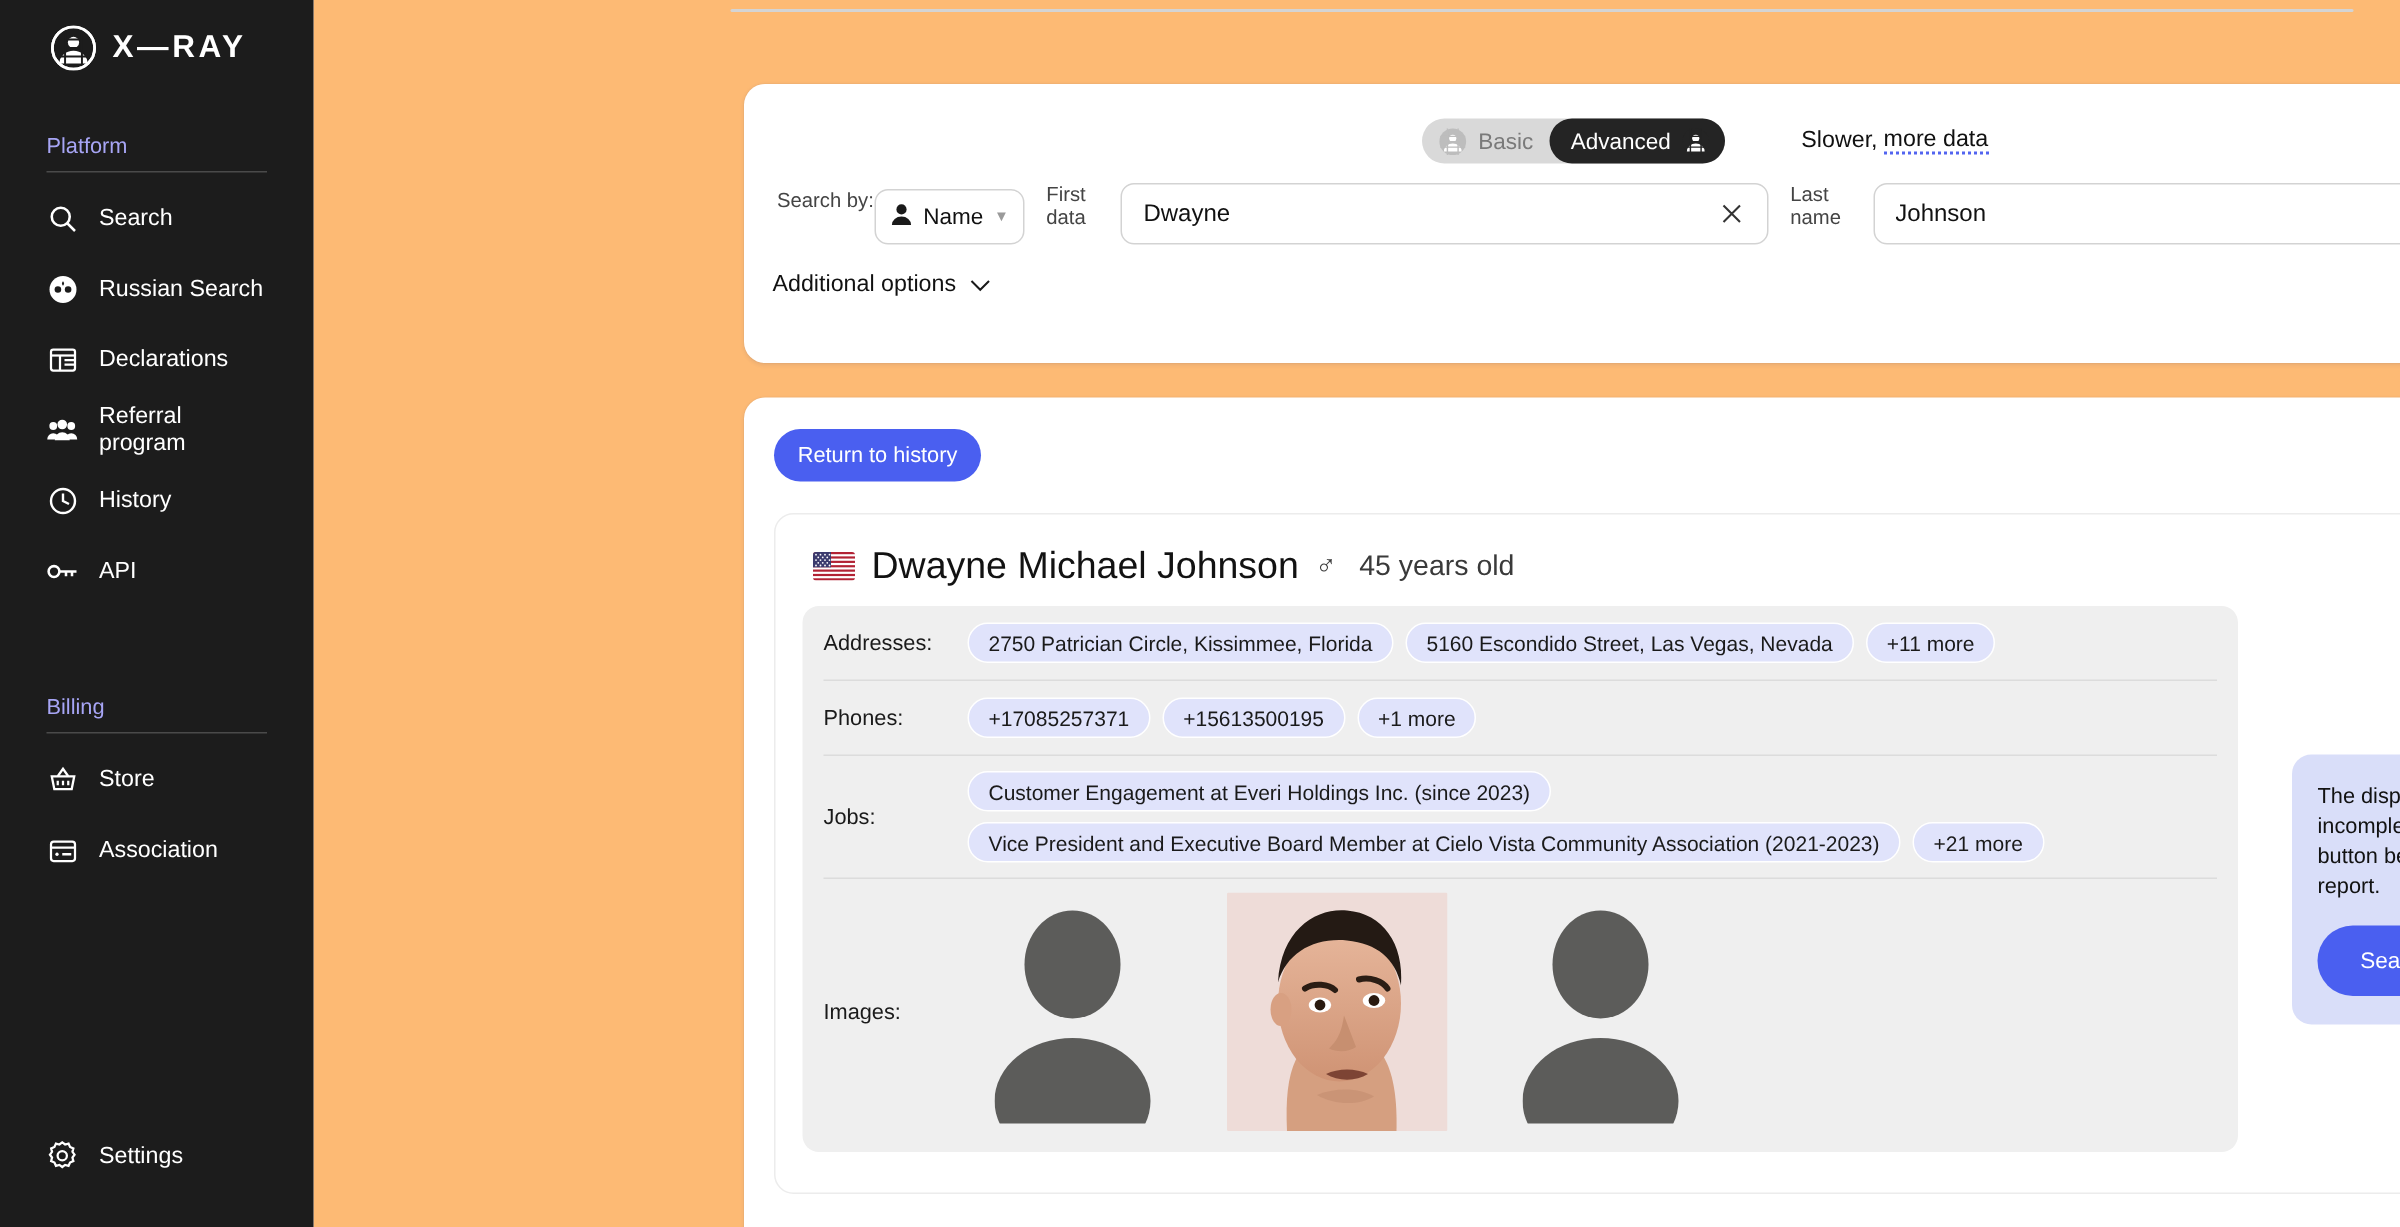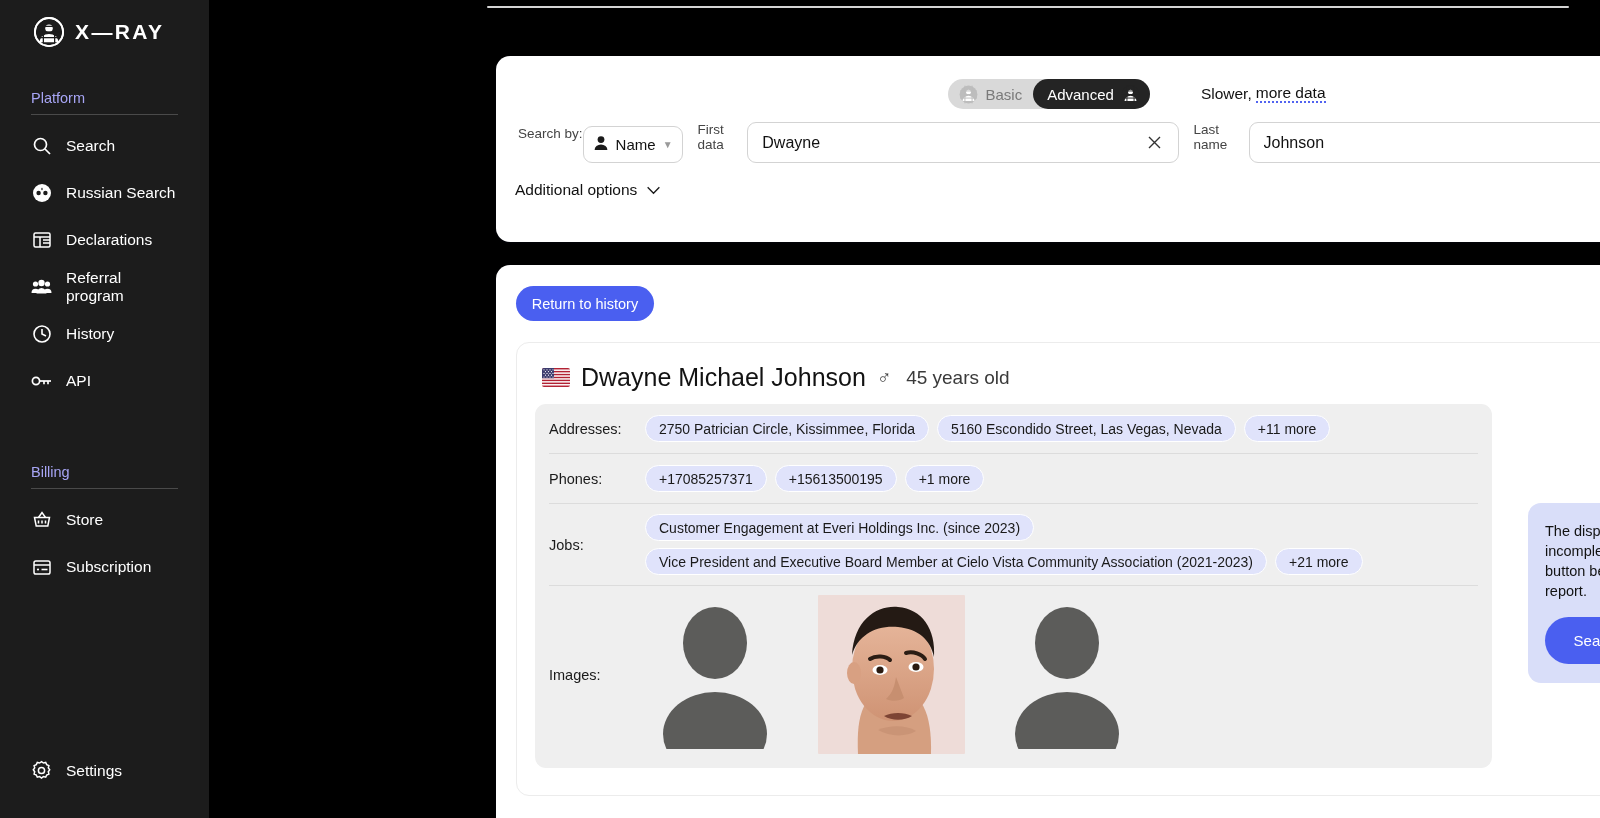--- a/index.html
+++ b/index.html
@@ -47,21 +47,21 @@
     cursor: pointer;
   }
   .nav-item .ic { width: 21px; height: 21px; flex: 0 0 21px; display: flex; align-items: center; justify-content: center; }
   .nav-item .ic svg { display: block; }
   .sidebar-spacer { flex: 1 1 auto; }
   .nav-section.bottom { padding: 0 31px 24px 31px; }
 
   
   .main {
     flex: 1 1 auto; height: 818px;
-    background: #000000;
+    background: #fdba74;
     position: relative;
     overflow: hidden;
     padding: 0 31px;
   }
 
   .card {
     background: #ffffff;
     border-radius: 14px;
     box-shadow: 0 1px 3px rgba(40,50,110,.10), 0 0 0 0.5px rgba(40,50,110,.03);
   }
@@ -361,21 +361,21 @@
         </div>
         <div class="nav-item">
           <span class="ic">
             <svg width="20" height="20" viewBox="0 0 20 20" fill="none" stroke="#fff" stroke-width="1.5">
               <rect x="2" y="4" width="16" height="13" rx="1.8"></rect>
               <path d="M2 8 h16"></path>
               <circle cx="6" cy="12.5" r="1.1" fill="#fff" stroke="none"></circle>
               <path d="M9.5 12.5 h6" stroke-width="1.6"></path>
             </svg>
           </span>
-          <span>Subscription</span>
+          <span>Association</span>
         </div>
       </div>
     </div>
 
     <div class="sidebar-spacer"></div>
 
     <div class="nav-section bottom">
       <div class="nav-item">
         <span class="ic">
           <svg width="21" height="21" viewBox="0 0 21 21" fill="none" stroke="#fff" stroke-width="1.5">

